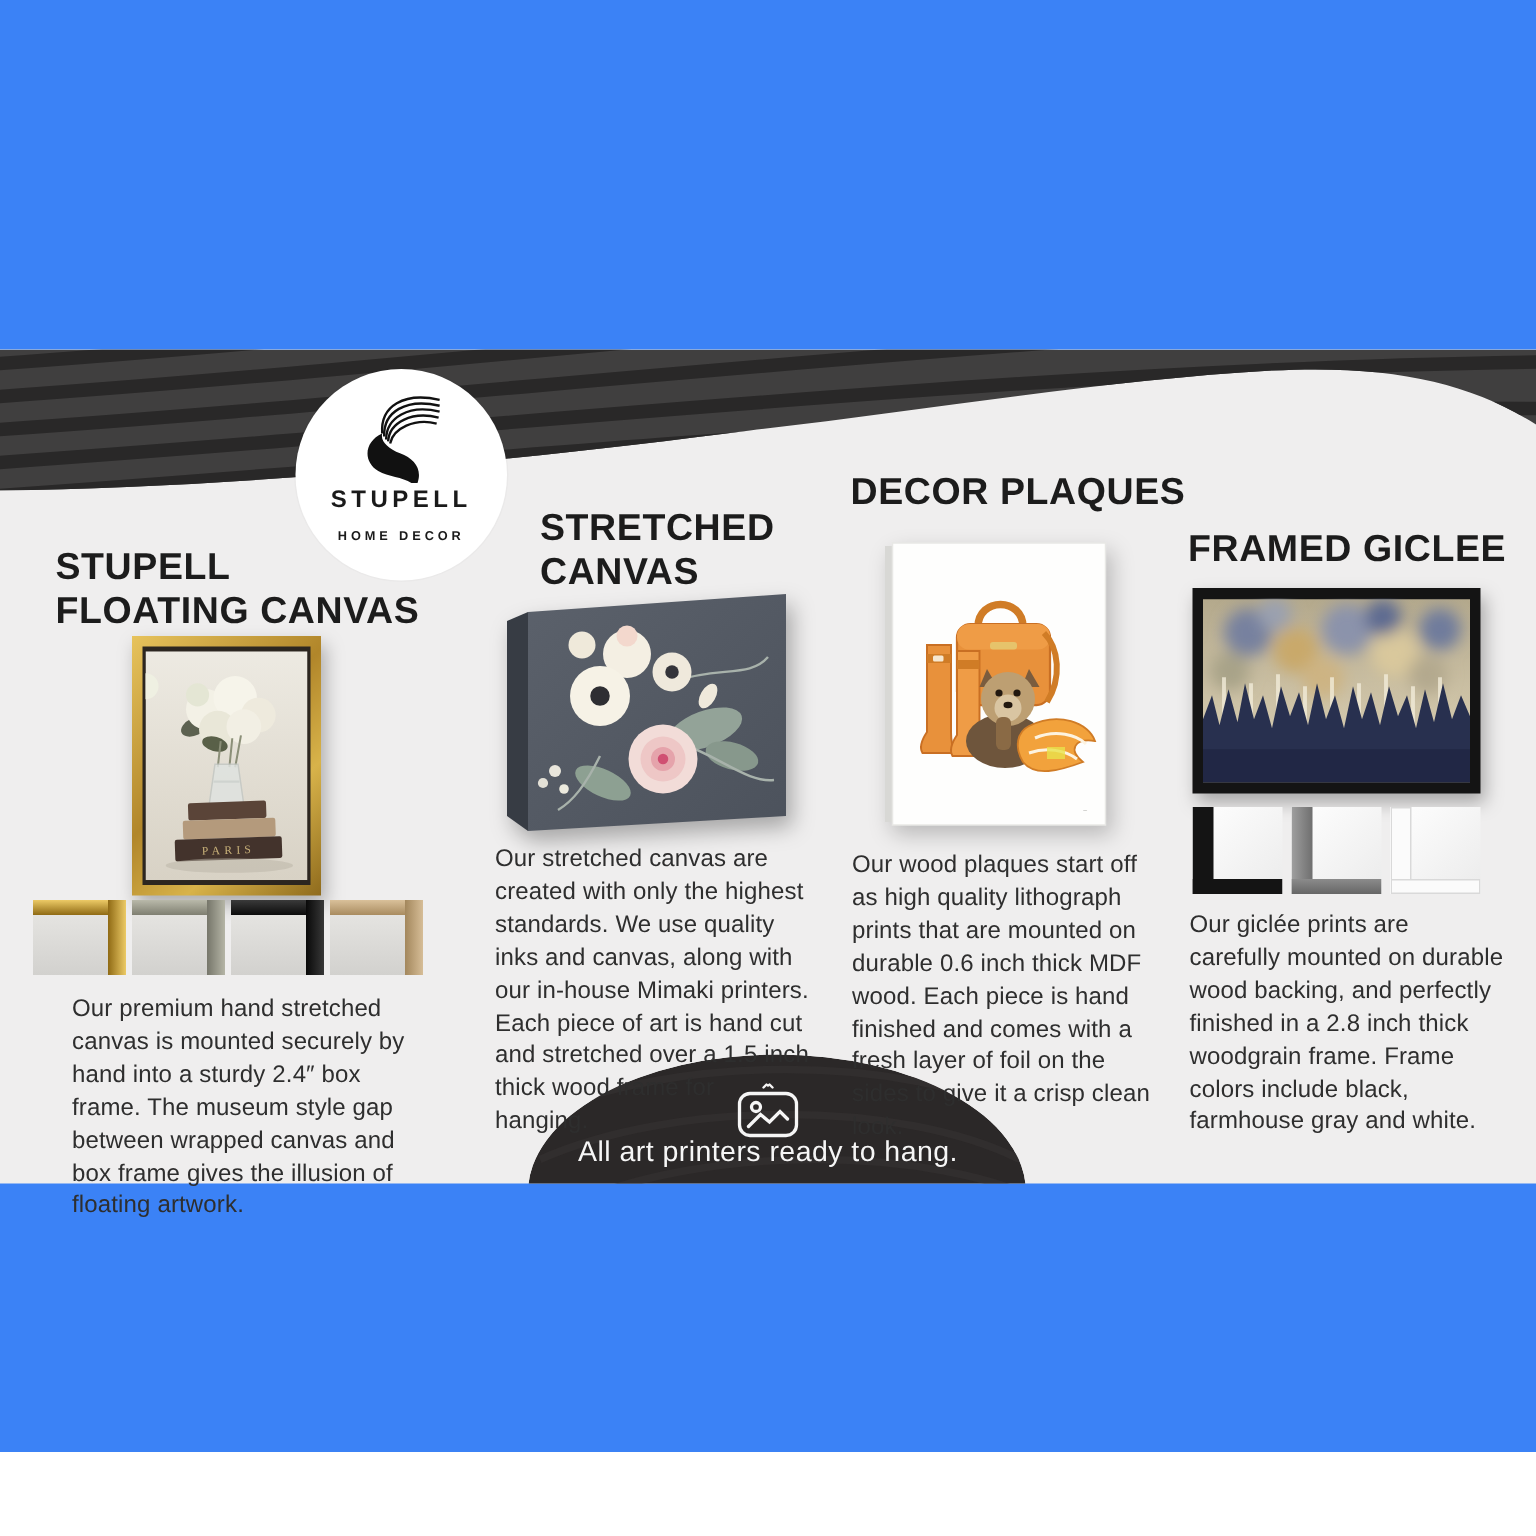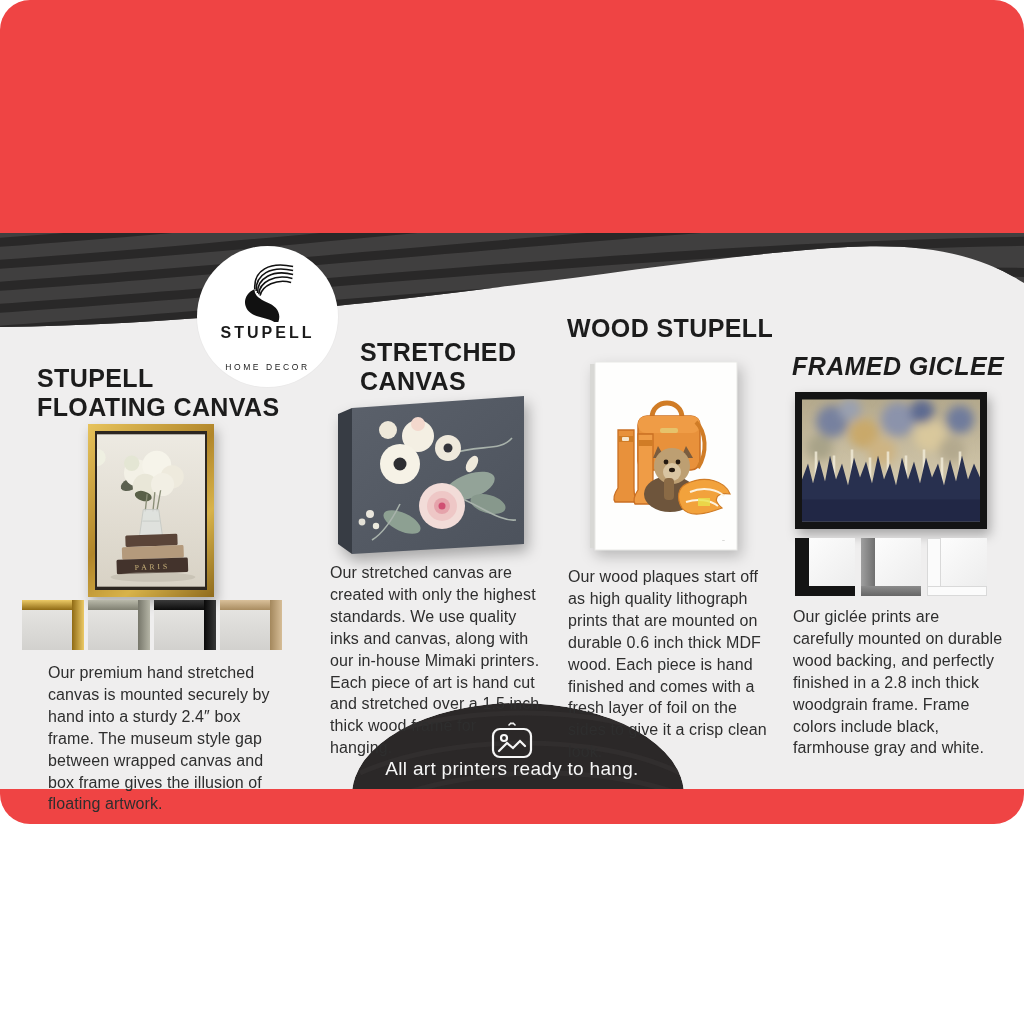--- a/index.html
+++ b/index.html
@@ -1,26 +1,26 @@
 <!DOCTYPE html>
 <html><head>
 <meta charset="utf-8">
 <style>
   html,body{margin:0;padding:0;background:#fff;}
-  #stage{position:relative;width:1024px;height:824px;background:#ef4444;overflow:hidden;
-         font-family:"Liberation Sans", sans-serif;color:#222;border-radius:30px;}
+  #stage{position:relative;width:1024px;height:968px;background:#3b82f6;overflow:hidden;
+         font-family:"Liberation Sans", sans-serif;color:#222;}
   
   #panel{position:absolute;left:0;top:233px;width:1024px;height:556px;background:#efeeee;}
   #bgdeco{position:absolute;left:0;top:233px;width:1024px;height:556px;}
   
   #logo{position:absolute;left:197px;top:246px;width:141px;height:141px;border-radius:50%;
         background:#ffffff;text-align:center;box-shadow:0 0 0 1px rgba(0,0,0,0.02);}
   #logo .mark{margin-top:10px;}
   .brandname{font-size:16px;font-weight:600;letter-spacing:3px;color:#1a1a1a;margin-top:-2px;}
-  .brandtag{font-size:8.5px;font-weight:400;letter-spacing:2.6px;color:#1a1a1a;margin-top:20px;}
+  .brandtag{font-size:8.5px;font-weight:700;letter-spacing:2.6px;color:#1a1a1a;margin-top:9px;}
   
   .hd{position:absolute;font-weight:700;font-size:25px;line-height:1.16;letter-spacing:.4px;
       color:#1c1c1c;white-space:pre-line;}
   .bd{position:absolute;font-size:16px;line-height:1.37;color:#2e2e2e;letter-spacing:.1px;}
   
   .art1{position:absolute;left:88px;top:424px;width:126px;height:173px;
         background:linear-gradient(135deg,#e7c35c 0%,#b1862a 45%,#d8b34a 70%,#8f6b1d 100%);
         padding:7px;box-sizing:border-box;filter:drop-shadow(3px 6px 6px rgba(0,0,0,.28));}
   .art1 .gap{width:100%;height:100%;background:#2c2620;padding:2px;box-sizing:border-box;}
   .art1 svg{display:block;width:100%;height:100%;}
@@ -209,21 +209,21 @@
         <circle cx="40" cy="120" r="4" fill="#e9e6dc"></circle>
         <circle cx="32" cy="128" r="3.4" fill="#e3e0d6"></circle>
         <circle cx="46" cy="132" r="3.2" fill="#eceade"></circle>
         <ellipse cx="142" cy="70" rx="5" ry="9" fill="#efe9db" transform="rotate(30 142 70)"></ellipse>
       </g>
     </svg>
   </div>
 
   <div class="bd" style="left:330px;top:562px;width:210px;">Our stretched canvas are created with only the highest standards. We use quality inks and canvas, along with our in-house Mimaki printers. Each piece of art is hand cut and stretched over a 1.5 inch thick wood frame for hanging.</div>
 
-  <div class="hd" style="left:567px;top:314px;">WOOD STUPELL</div>
+  <div class="hd" style="left:567px;top:314px;">DECOR PLAQUES</div>
 
   <div class="art3">
     <svg viewBox="0 0 155 194">
       <rect x="4" y="6" width="5" height="184" fill="#d8d8d5"></rect>
       <rect x="9" y="4" width="142" height="188" fill="#fefefd" stroke="#e8e8e5" stroke-width="1"></rect>
       <g>
         <path d="M66,60 C66,40 96,40 96,60" stroke="#d07c26" stroke-width="5" fill="none"></path>
         <rect x="52" y="58" width="62" height="54" rx="9" fill="#e8913b" stroke="#c96f23" stroke-width="1.5"></rect>
         <rect x="52" y="58" width="62" height="17" rx="8" fill="#ef9c46"></rect>
         <rect x="74" y="70" width="18" height="5" rx="2" fill="#e6c36b"></rect>
@@ -251,21 +251,21 @@
         <path d="M100,126 C120,116 140,124 144,136 C130,134 126,142 136,150 C120,156 104,160 96,150 C90,140 92,130 100,126 Z" fill="#f2a23c" stroke="#d07c26" stroke-width="1.2"></path>
         <path d="M104,134 C118,128 132,132 138,138 M100,144 C112,140 124,142 132,148" stroke="#fdf3e0" stroke-width="2" fill="none"></path>
         <rect x="112" y="140" width="12" height="8" fill="#e9e24b" opacity="0.8"></rect>
       </g>
       <text x="136" y="184" font-size="5" fill="#b9b9b6">~</text>
     </svg>
   </div>
 
   <div class="bd" style="left:568px;top:566px;width:202px;">Our wood plaques start off as high quality lithograph prints that are mounted on durable 0.6 inch thick MDF wood. Each piece is hand finished and comes with a fresh layer of foil on the sides to give it a crisp clean look.</div>
 
-  <div class="hd" style="left:792px;top:352px;font-style:italic;">FRAMED GICLEE</div>
+  <div class="hd" style="left:792px;top:352px;">FRAMED GICLEE</div>
 
   <div class="art4">
     <svg viewBox="0 0 178 122">
       <defs>
         <linearGradient id="a4bg" x1="0" y1="0" x2="0" y2="1">
           <stop offset="0" stop-color="#b4a98c"></stop>
             <stop offset="0.6" stop-color="#cfc4a8"></stop>
             <stop offset="1" stop-color="#d8d0ba"></stop>
         </linearGradient>
         <filter id="soft">

